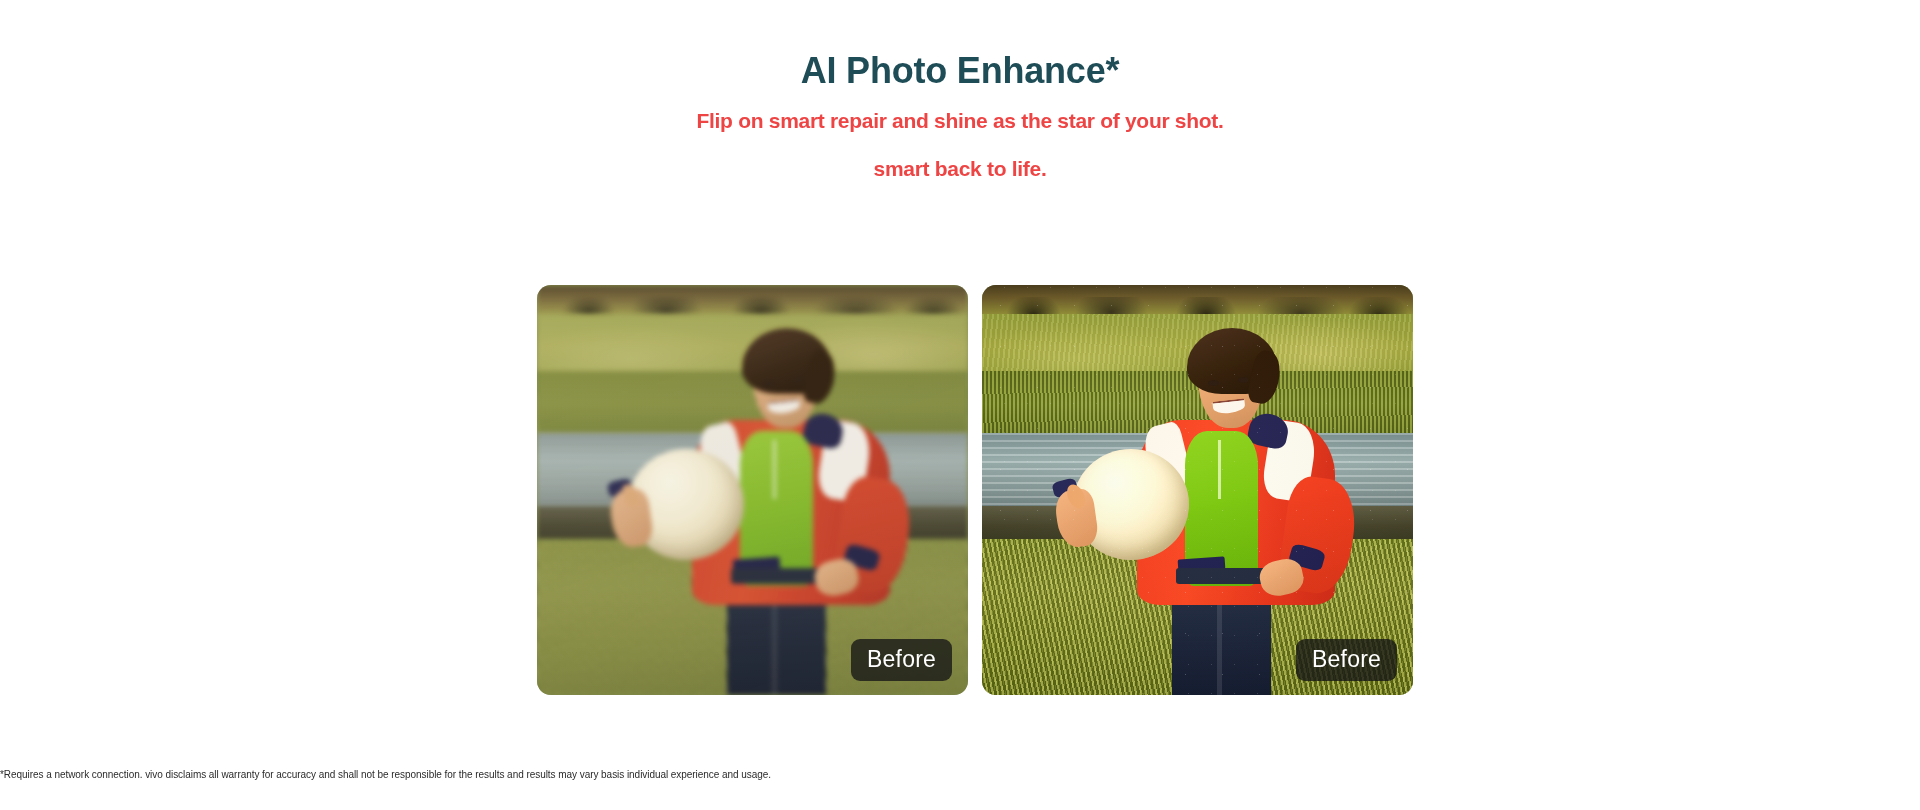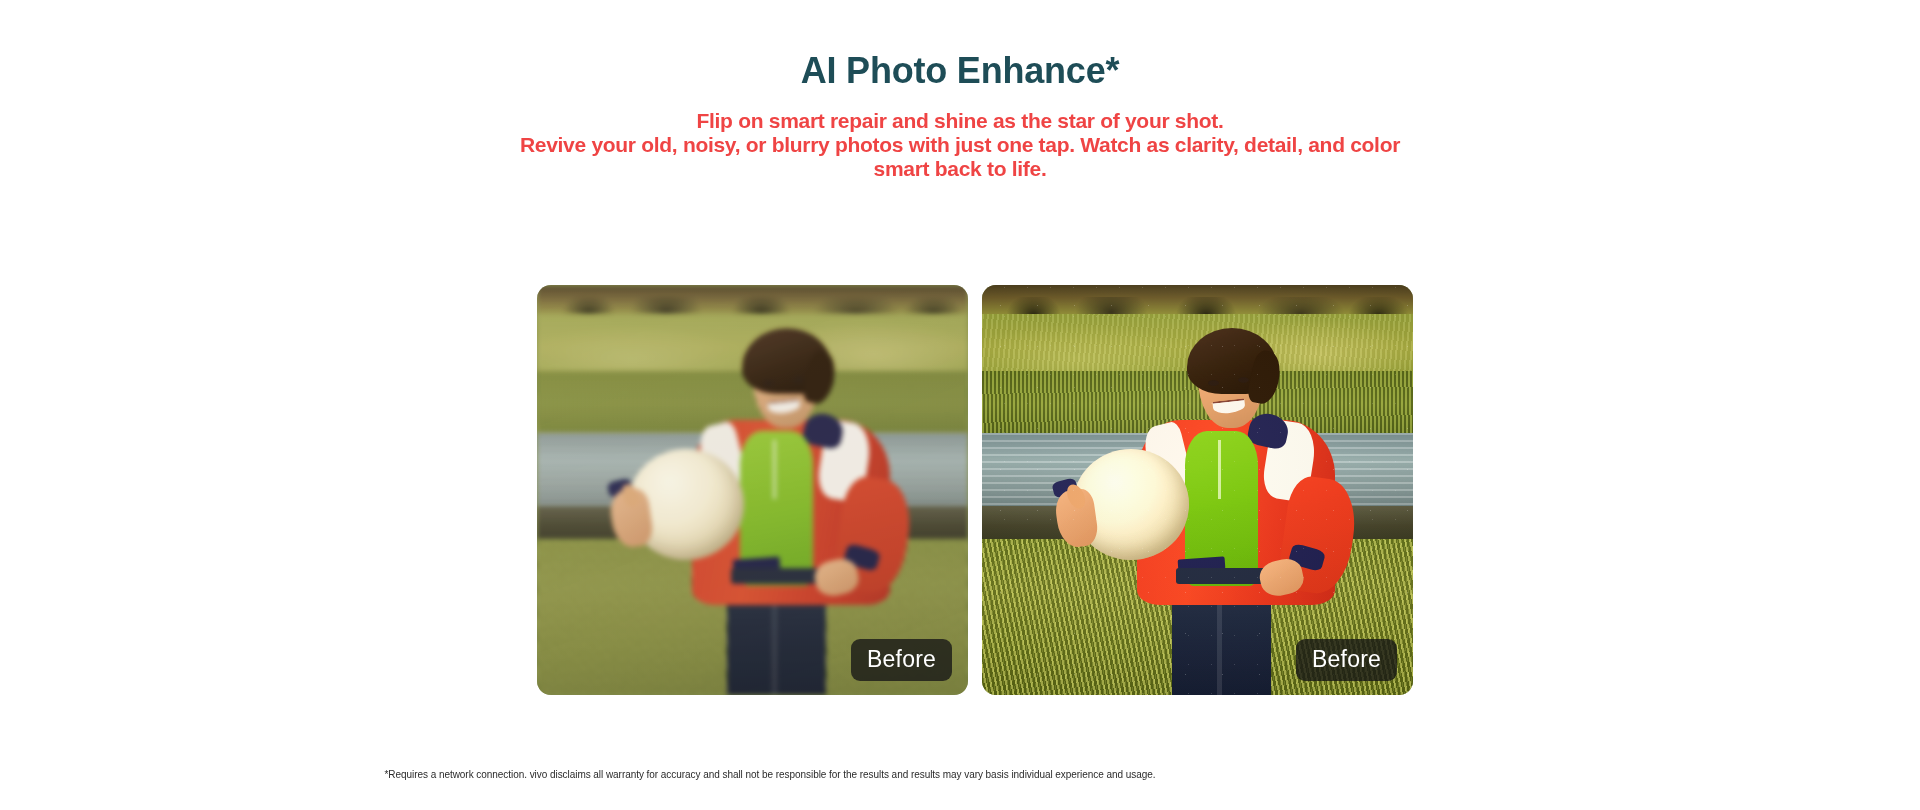--- a/index.html
+++ b/index.html
@@ -379,38 +379,37 @@
     letter-spacing: .2px;
     white-space: nowrap;
   }
 
   
   .footnote {
     position: absolute;
     top: 768px;
     left: 0;
     width: 1540px;
-    text-align: center;
     font-size: 10px;
     line-height: 14px;
     color: #2b2b2b;
     font-family: "Liberation Sans", sans-serif;
     letter-spacing: -0.05px;
   }
 </style>
 </head>
 <body>
 
 <div class="page">
 
   <div class="hero-head">
     <h1 class="hero-title">AI Photo Enhance*</h1>
     <p class="hero-sub">
       <span>Flip on smart repair and shine as the star of your shot.</span><br>
-      <span>Revive your old, noisy, or blurry photos with just one tap. Watch as clarity, detail, and color</span><br>
+      <br>
       <span>smart back to life.</span>
     </p>
   </div>
 
   <div class="compare-wrap">
 
     <div class="photo-card card-before">
       <div class="scene">
         <div class="sky"></div>
         <div class="treeline"></div>

